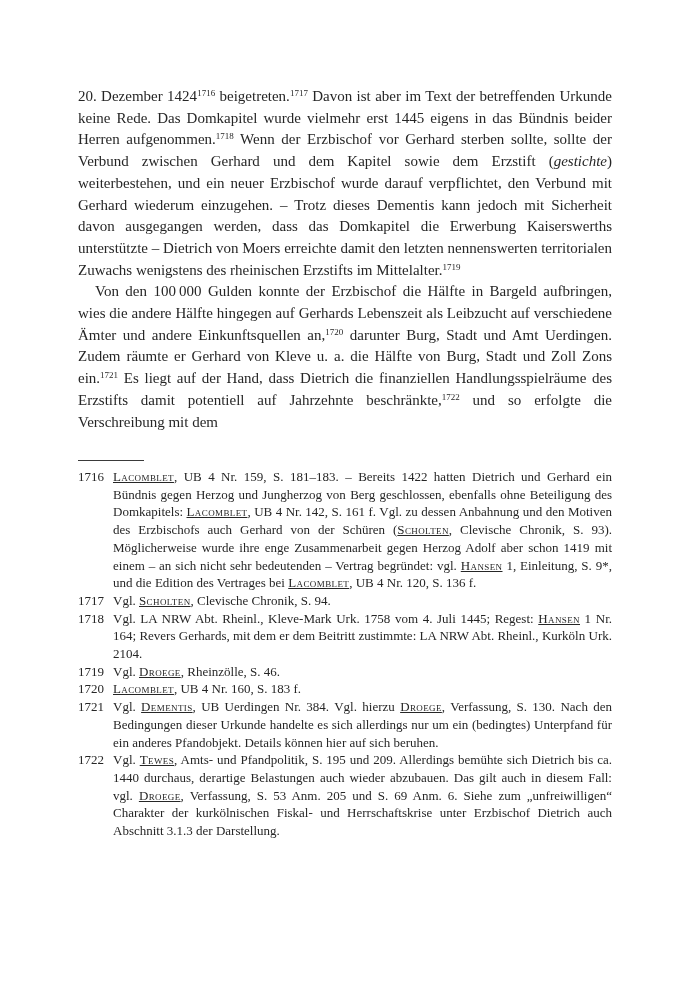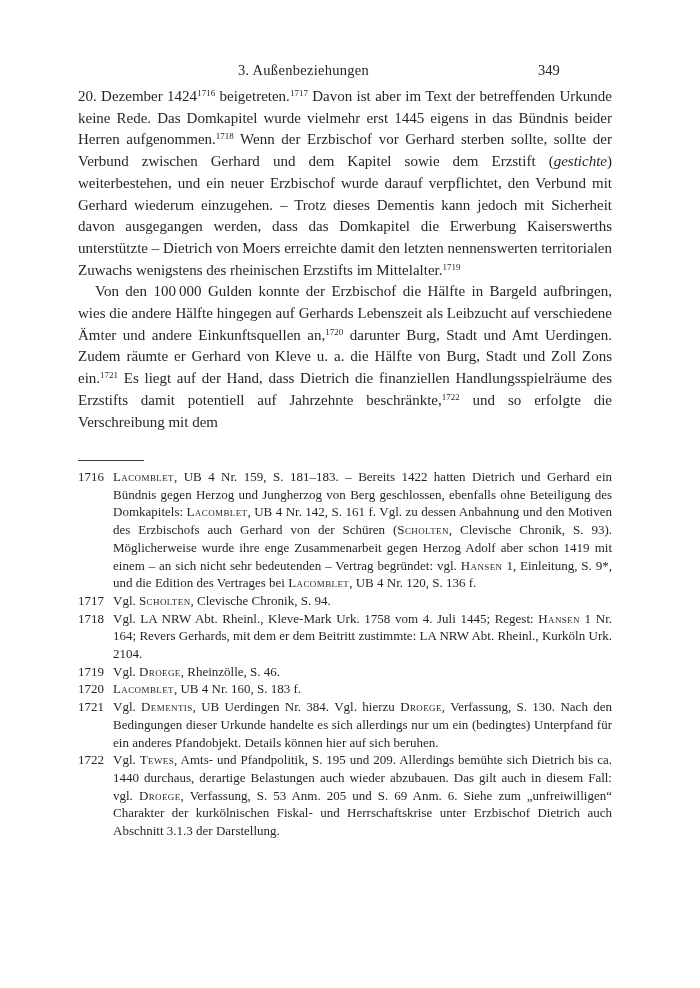--- a/index.html
+++ b/index.html
@@ -50,20 +50,21 @@
   .fnref {
     font-size: 9px;
     line-height: 0;
     vertical-align: 5px;
     letter-spacing: 0;
   }
   em { }
   .smallcaps {
     font-variant: small-caps;
     letter-spacing: 0.03em;
+    text-decoration: underline;
   }
   .fn-rule {
     position: absolute;
     top: 460px;
     left: 78px;
     width: 66px;
     height: 0;
     border-top: 1.3px solid #3a3a3a;
   }
   .footnotes {
@@ -86,24 +87,20 @@
     text-align: justify;
     hyphens: auto;
     -webkit-hyphens: auto;
   }
 </style>
 </head>
 <body>
 
 <div class="page">
 
-  <header class="running-head">
-    <span class="head-title">3. Außenbeziehungen</span>
-    <span class="head-folio">349</span>
-  </header>
 
   <main class="body-text">
     <p class="para no-indent" lang="de">20. Dezember 1424<sup class="fnref">1716</sup> beigetreten.<sup class="fnref">1717</sup> Davon ist aber im Text der betreffenden Urkunde keine Rede. Das Domkapitel wurde vielmehr erst 1445 eigens in das Bündnis beider Herren aufgenommen.<sup class="fnref">1718</sup> Wenn der Erzbischof vor Gerhard sterben sollte, sollte der Verbund zwischen Gerhard und dem Kapitel sowie dem Erzstift (<em>gestichte</em>) weiterbestehen, und ein neuer Erzbischof wurde darauf verpflichtet, den Verbund mit Gerhard wiederum einzugehen. – Trotz dieses Dementis kann jedoch mit Sicherheit davon ausgegangen werden, dass das Domkapitel die Erwerbung Kaiserswerths unterstützte – Dietrich von Moers erreichte damit den letzten nennenswerten territorialen Zuwachs wenigstens des rheinischen Erzstifts im Mittelalter.<sup class="fnref">1719</sup></p>
     <p class="para indent" lang="de">Von den 100 000 Gulden konnte der Erzbischof die Hälfte in Bargeld aufbringen, wies die andere Hälfte hingegen auf Gerhards Lebenszeit als Leibzucht auf verschiedene Ämter und andere Einkunftsquellen an,<sup class="fnref">1720</sup> darunter Burg, Stadt und Amt Uerdingen. Zudem räumte er Gerhard von Kleve u. a. die Hälfte von Burg, Stadt und Zoll Zons ein.<sup class="fnref">1721</sup> Es liegt auf der Hand, dass Dietrich die finanziellen Handlungsspielräume des Erzstifts damit potentiell auf Jahrzehnte beschränkte,<sup class="fnref">1722</sup> und so erfolgte die Verschreibung mit dem</p>
   </main>
 
   <div class="fn-rule"></div>
 
   <section class="footnotes">
     <div class="fn">

